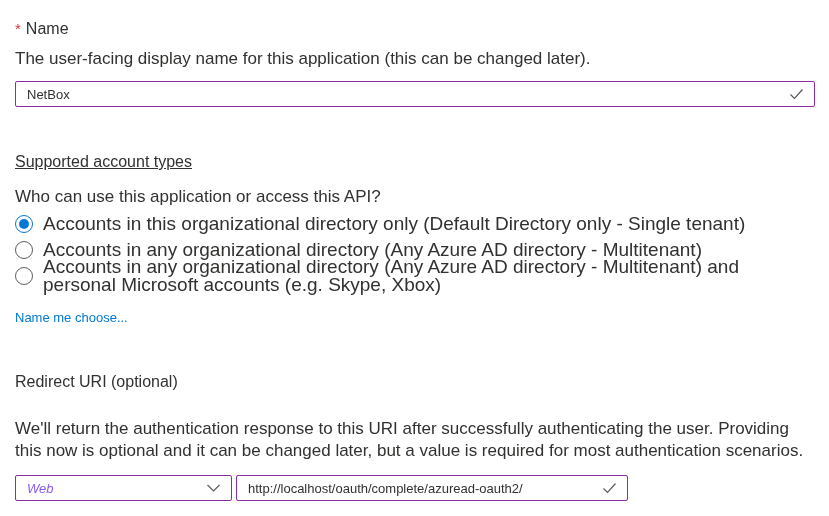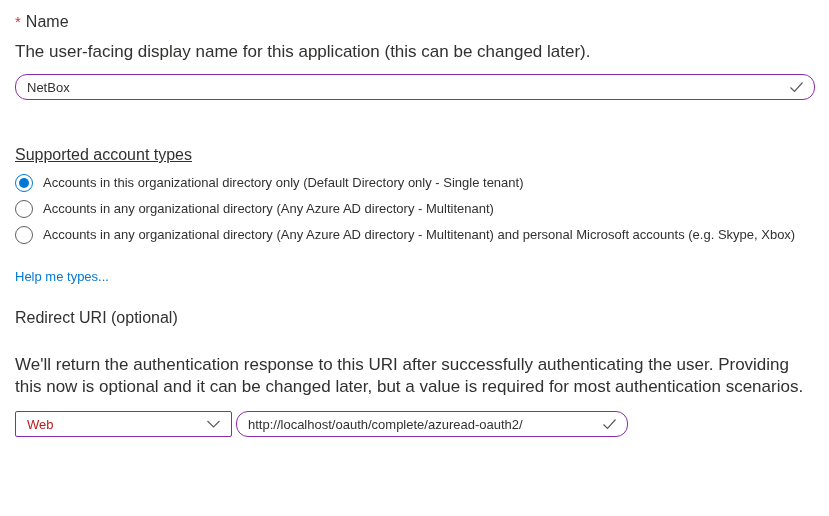--- a/index.html
+++ b/index.html
@@ -10,20 +10,21 @@
     color: #323130;
     overflow: hidden;
   }
   .page { padding: 11px 14px 0 15px; width: 829px; }
 
   .section-heading {
     font-size: 16px;
     line-height: 21px;
     font-weight: 400;
     color: #323130;
+    margin-top: 7px;
   }
   .required-marker {
     color: #d13438;
     font-size: 15px;
     margin-right: 5px;
     vertical-align: top;
   }
   .body-text {
     font-size: 17px;
     line-height: 18px;
@@ -31,21 +32,21 @@
   }
 
   .desc { margin-top: 11px; }
 
   .text-input {
     position: relative;
     margin-top: 13px;
     width: 800px;
     height: 26px;
     border: 1px solid #8a2da5;
-    border-radius: 12px;
+    border-radius: 2px;
     background: #ffffff;
     display: flex;
     align-items: flex-start;
   }
   .text-input input {
     flex: 1;
     border: none;
     outline: none;
     background: transparent;
     font-family: "Liberation Sans", "DejaVu Sans", sans-serif;
@@ -79,56 +80,57 @@
     background: #ffffff;
     margin-right: 10px;
     flex: 0 0 auto;
     display: flex;
     align-items: center;
     justify-content: center;
   }
   .radio-circle.selected { border-color: #0078d4; }
   .radio-dot { width: 10px; height: 10px; border-radius: 50%; background: transparent; }
   .radio-circle.selected .radio-dot { background: #0078d4; }
-  .radio-label { font-size: 13px; color: #323130; line-height: 18px; }
+  .radio-label { font-size: 19px; color: #323130; line-height: 18px; }
 
   .help-link {
     margin-top: 20px;
     font-size: 13px;
     line-height: 18px;
     color: #0078d4;
     text-decoration: none;
     display: inline-block;
     cursor: pointer;
   }
 
-  .heading-3 { margin-top: 21px; }
+  .heading-3 { margin-top: 44px; }
   .redirect-desc { margin-top: 26px; width: 800px; line-height: 22px; }
 
   .controls-row {
     margin-top: 13px;
     display: flex;
     align-items: center;
   }
   .select-box {
     position: relative;
     width: 217px;
     height: 26px;
     border: 1px solid #8a2da5;
     border-radius: 2px;
     background: #ffffff;
     display: flex;
     align-items: center;
     cursor: pointer;
   }
   .select-value {
     font-size: 13px;
-    color: #b91c1c;
+    color: #8b5cf6;
     padding-left: 11px;
     flex: 1;
+    font-style: italic;
   }
   .chevron {
     position: absolute;
     right: 10px;
     top: 50%;
     transform: translateY(-50%);
     display: flex;
   }
   .uri-input {
     margin-top: 0;
@@ -153,20 +155,21 @@
     <span class="valid-check">
       <svg width="15" height="12" viewBox="0 0 15 12">
           <path d="M1.5 6.5 L5.5 10.5 L13.5 1.5" fill="none" stroke="#5c5a58" stroke-width="1.2"></path>
         </svg>
     </span>
   </div>
 
   
   <div class="section-heading heading-2">Supported account types</div>
 
+  <div class="body-text question">Who can use this application or access this API?</div>
 
   <div class="radio-group">
     <div class="radio-row">
       <span class="radio-circle selected">
           <span class="radio-dot"></span>
         </span>
       <span class="radio-label">Accounts in this organizational directory only (Default Directory only - Single tenant)</span>
     </div>
     <div class="radio-row">
       <span class="radio-circle">
@@ -175,21 +178,21 @@
       <span class="radio-label">Accounts in any organizational directory (Any Azure AD directory - Multitenant)</span>
     </div>
     <div class="radio-row">
       <span class="radio-circle">
           <span class="radio-dot"></span>
         </span>
       <span class="radio-label">Accounts in any organizational directory (Any Azure AD directory - Multitenant) and personal Microsoft accounts (e.g. Skype, Xbox)</span>
     </div>
   </div>
 
-  <a class="help-link">Help me types...</a>
+  <a class="help-link">Name me choose...</a>
 
   
   <div class="section-heading heading-3">Redirect URI (optional)</div>
 
   <div class="body-text redirect-desc">We'll return the authentication response to this URI after successfully authenticating the user. Providing this now is optional and it can be changed later, but a value is required for most authentication scenarios.</div>
 
   <div class="controls-row">
     <div class="select-box">
       <span class="select-value">Web</span>
       <span class="chevron">

